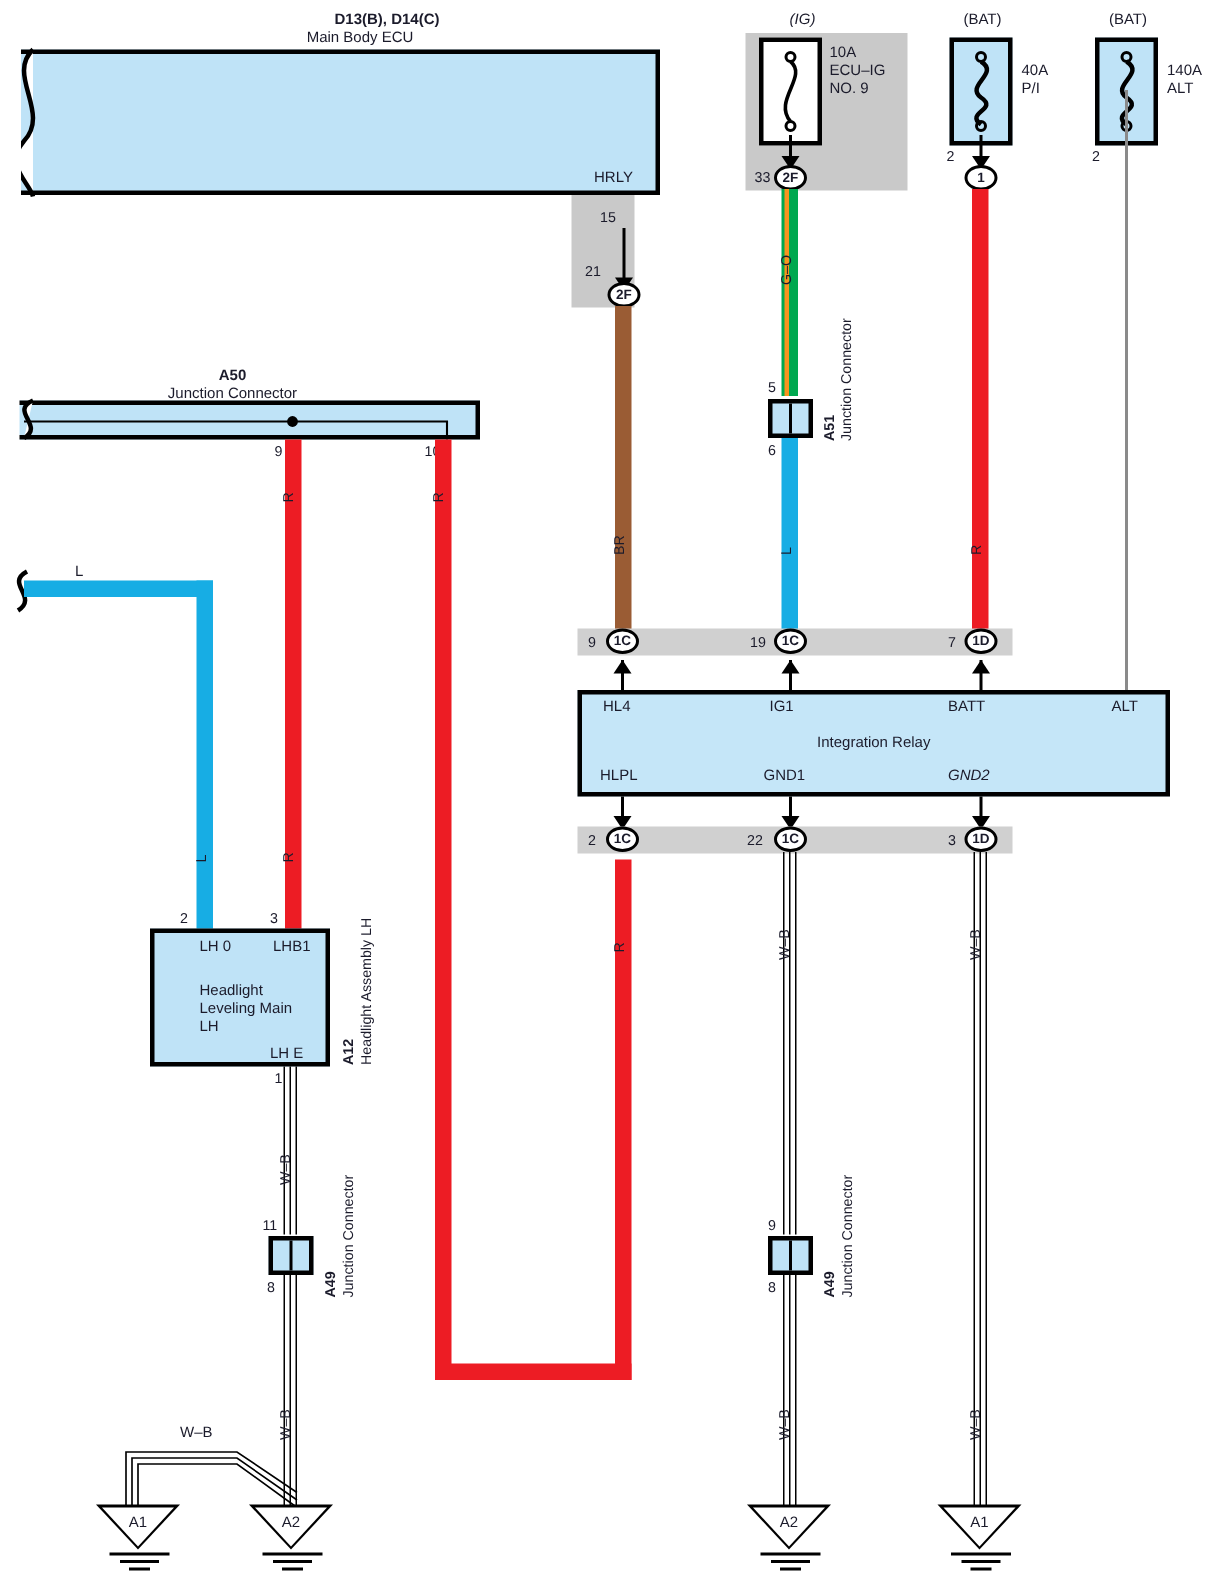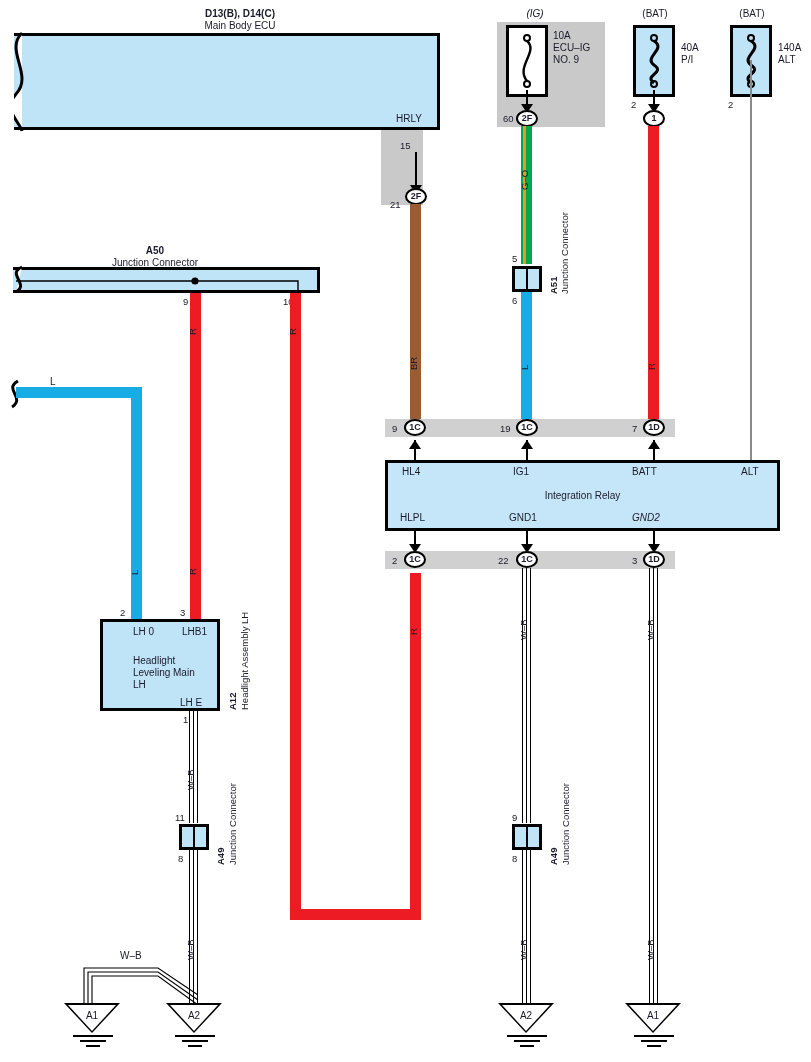--- a/index.html
+++ b/index.html
@@ -62,57 +62,57 @@
   .gnd-label{position:absolute;font-size:10px;color:#1b1b2b;text-align:center;width:40px;}
   .gnd-bars i{position:absolute;background:#000;height:1.6px;left:50%;}
 
   svg{position:absolute;overflow:visible;}
 </style>
 </head>
 <body>
 
 <div id="page">
 
-  <div class="t b c" style="left:150px;top:8px;width:180px;">D13(B), D14(C)</div>
+  <div class="t b c" style="left:168px;top:8px;width:180px;">D13(B), D14(C)</div>
   <div class="t c" style="left:150px;top:20px;width:180px;">Main Body ECU</div>
 
   <div class="ecu" style="left:8px;top:33px;width:432px;height:97px;"></div>
 
   <svg style="left:0px;top:30px;width:40px;height:104px;">
     <path d="M22,3 C4,20 34,45 16,64 C2,80 20,92 22,101" fill="#fff" stroke="#000" stroke-width="3"></path>
     <rect x="0" y="0" width="14" height="104" fill="#fff" stroke="none"></rect>
   </svg>
 
   <div class="t" style="left:396px;top:113px;">HRLY</div>
 
   <div class="fuse-shade" style="left:381px;top:130px;width:42px;height:75px;"></div>
   <div class="pin" style="left:400px;top:140px;">15</div>
   <div class="stem" style="left:415px;top:152px;height:37px;"></div>
   <div class="arrow-d" style="left:410px;top:185px;"></div>
-  <div class="pin" style="left:390px;top:199px;">21</div>
+  <div class="pin" style="left:390px;top:176px;">21</div>
   <div class="conn" style="left:405px;top:188px;">2F</div>
 
   <div class="w w-brown" style="left:410px;top:204px;width:11px;height:220px;"></div>
   <div class="vert" style="left:409px;top:370px;">BR</div>
 
   <div class="t c" style="left:495px;top:8px;width:80px;font-style:italic;">(IG)</div>
   <div class="fuse-shade" style="left:497px;top:22px;width:108px;height:105px;"></div>
   <div class="fusebox" style="left:506px;top:25px;width:42px;height:72px;background:#fff;"></div>
   <svg style="left:506px;top:25px;width:42px;height:72px;">
     <circle cx="21" cy="13" r="3" fill="none" stroke="#000" stroke-width="2"></circle>
     <path d="M21,16 C33,26 9,42 21,56" fill="none" stroke="#000" stroke-width="2.4"></path>
     <circle cx="21" cy="59" r="3" fill="none" stroke="#000" stroke-width="2"></circle>
   </svg>
   <div class="t" style="left:553px;top:30px;">10A</div>
   <div class="t" style="left:553px;top:42px;">ECU–IG</div>
   <div class="t" style="left:553px;top:54px;">NO. 9</div>
 
   <div class="stem" style="left:526px;top:90px;height:22px;"></div>
   <div class="arrow-d" style="left:521px;top:104px;"></div>
-  <div class="pin" style="left:503px;top:113px;">60</div>
+  <div class="pin" style="left:503px;top:113px;">33</div>
   <div class="conn" style="left:516px;top:110px;">2F</div>
 
   <div class="w-go" style="left:521px;top:126px;width:11px;height:138px;"></div>
   <div class="vert" style="left:520px;top:190px;">G–O</div>
 
   <div class="pin" style="left:512px;top:253px;">5</div>
   <div class="jc-small" style="left:512px;top:266px;width:30px;height:26px;"></div>
   <div class="pin" style="left:512px;top:295px;">6</div>
   <div class="vert b" style="left:549px;top:294px;">A51</div>
   <div class="vert" style="left:560px;top:294px;">Junction Connector</div>

